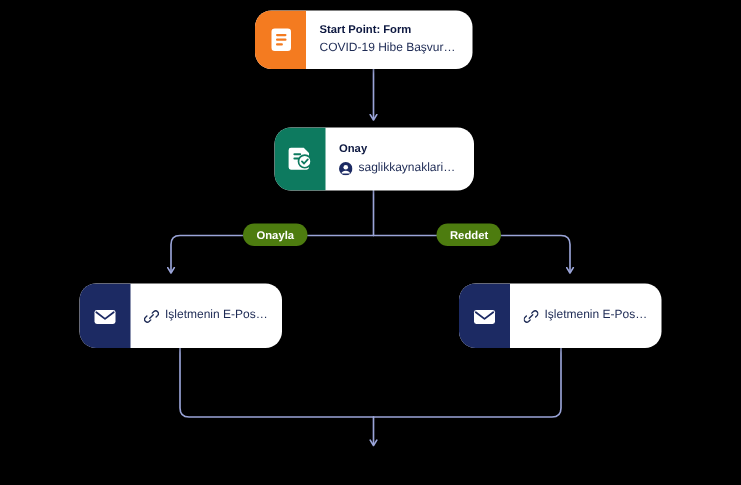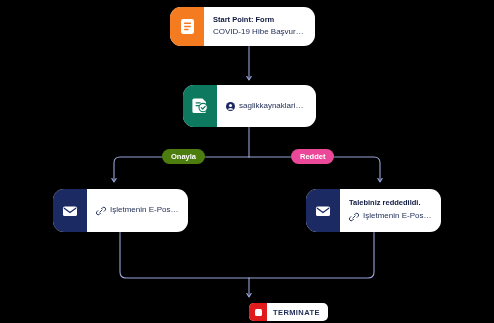--- a/index.html
+++ b/index.html
@@ -113,21 +113,21 @@
     display: flex;
     align-items: center;
     justify-content: center;
     font-size: 7.5px;
     font-weight: bold;
     color: #ffffff;
     white-space: nowrap;
     box-shadow: 0 1px 2px rgba(0,0,0,0.3);
   }
   #pill-approve { left: 162px; top: 149px; background: #4d7c0f; }
-  #pill-reject  { left: 291px; top: 149px; background: #ec4899; }
+  #pill-reject  { left: 291px; top: 149px; background: #4d7c0f; }
 
   
   #node-terminate {
     position: absolute;
     left: 249px;
     top: 303px;
     height: 18px;
     display: flex;
     align-items: center;
     background: #ffffff;
@@ -211,20 +211,21 @@
     <div class="node-icon">
       <svg width="17" height="18" viewBox="0 0 17 18" aria-hidden="true">
         <path d="M2,1.5 h8.5 l3.5,3.5 v9.5 a1.6,1.6 0 0 1 -1.6,1.6 h-10.4 a1.6,1.6 0 0 1 -1.6,-1.6 v-11.4 a1.6,1.6 0 0 1 1.6,-1.6 z" fill="#ffffff"></path>
         <rect x="3.6" y="5.2" width="5.2" height="1.3" rx="0.6" fill="#0d7a5f"></rect>
         <rect x="3.6" y="8" width="4" height="1.3" rx="0.6" fill="#0d7a5f"></rect>
         <circle cx="11.2" cy="10.6" r="4.2" fill="#ffffff" stroke="#0d7a5f" stroke-width="1.1"></circle>
         <path d="M9.3,10.6 L10.7,12 L13.2,9.3" fill="none" stroke="#0d7a5f" stroke-width="1.2" stroke-linecap="round" stroke-linejoin="round"></path>
       </svg>
     </div>
     <div class="node-body">
+      <div class="node-title">Onay</div>
       <div class="node-sub">
         <span class="sub-icon">
           <svg width="9" height="9" viewBox="0 0 10 10" aria-hidden="true">
             <circle cx="5" cy="5" r="5" fill="#1c2a63"></circle>
             <circle cx="5" cy="3.9" r="1.7" fill="#ffffff"></circle>
             <path d="M1.7,8.6 a3.5,3.1 0 0 1 6.6,0 z" fill="#ffffff"></path>
           </svg>
         </span>
         <span class="node-sub-text">saglikkaynaklari@exa...</span>
       </div>
@@ -257,34 +258,27 @@
   </div>
 
   <div class="node" id="node-rejected">
     <div class="node-icon">
       <svg width="16" height="14" viewBox="0 0 16 14" aria-hidden="true">
         <rect x="1" y="2.6" width="14" height="9.4" rx="1.6" fill="#ffffff"></rect>
         <path d="M2.2,4.2 L8,8.6 L13.8,4.2" fill="none" stroke="#1c2a63" stroke-width="1.2" stroke-linecap="round" stroke-linejoin="round"></path>
       </svg>
     </div>
     <div class="node-body">
-      <div class="node-title">Talebiniz reddedildi.</div>
       <div class="node-sub">
         <span class="sub-icon">
           <svg width="10" height="10" viewBox="0 0 12 12" aria-hidden="true">
             <path d="M4.6,7.4 L7.4,4.6" stroke="#1d2a54" stroke-width="1.1" stroke-linecap="round"></path>
             <path d="M6.6,3.3 L7.9,2 a2.2,2.2 0 0 1 3.1,3.1 L9.7,6.4" fill="none" stroke="#1d2a54" stroke-width="1.1" stroke-linecap="round"></path>
             <path d="M5.4,8.7 L4.1,10 a2.2,2.2 0 0 1 -3.1,-3.1 L2.3,5.6" fill="none" stroke="#1d2a54" stroke-width="1.1" stroke-linecap="round"></path>
           </svg>
         </span>
         <span class="node-sub-text">İşletmenin E-Posta Ad...</span>
       </div>
     </div>
   </div>
 
-  <div id="node-terminate">
-    <span class="term-icon-wrap">
-      <span class="term-square"></span>
-    </span>
-    <span id="terminate-label">TERMINATE</span>
-  </div>
 
 </div>
 
 </body></html>

